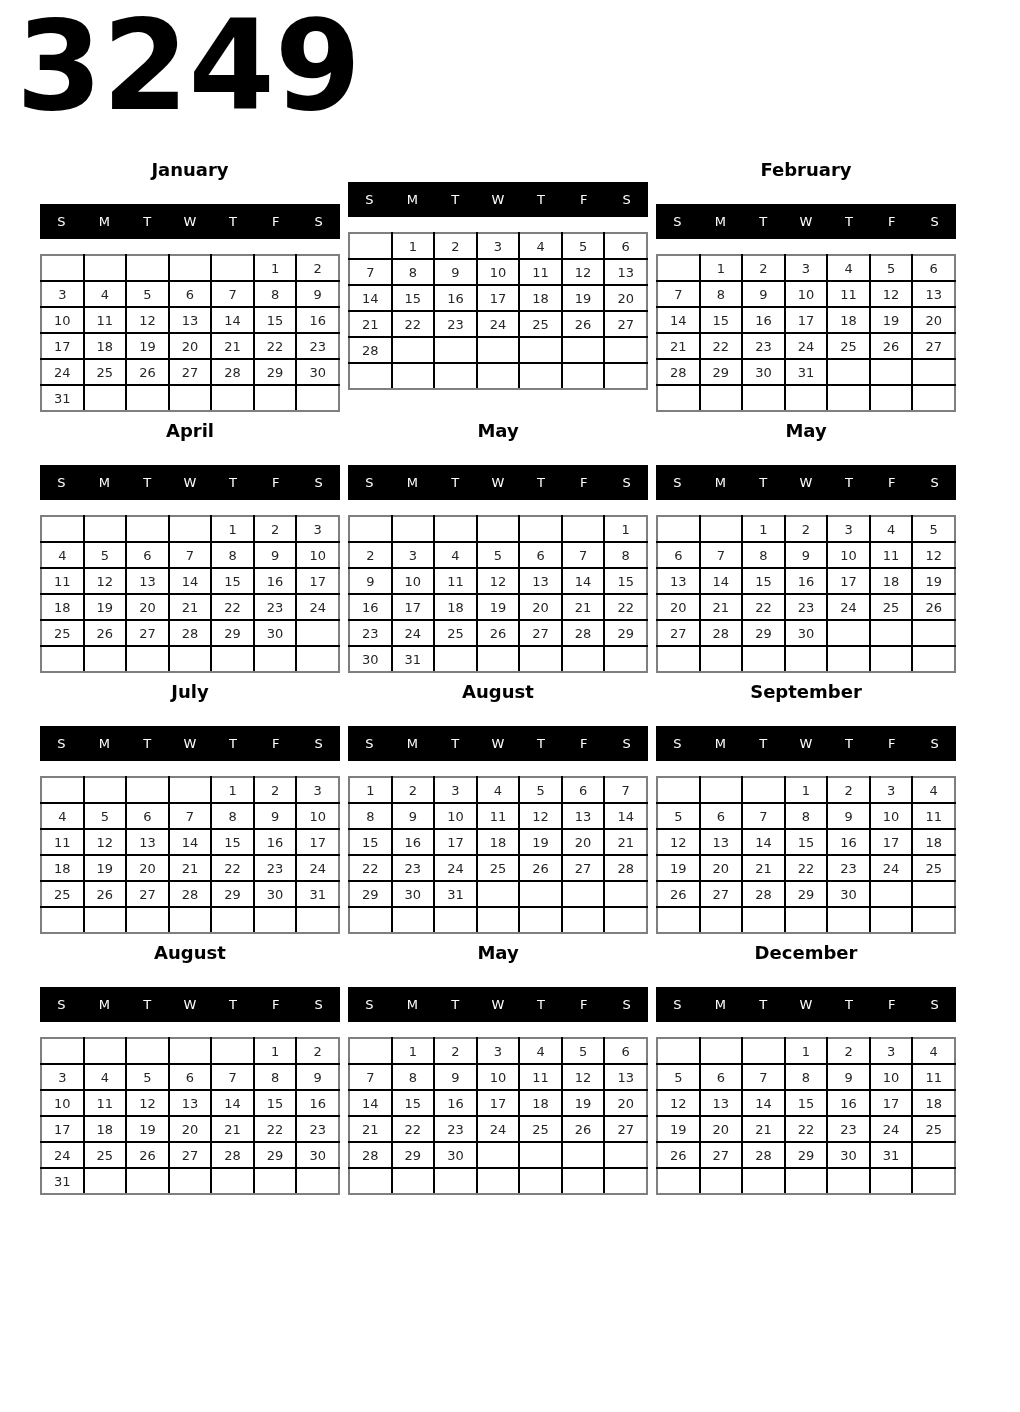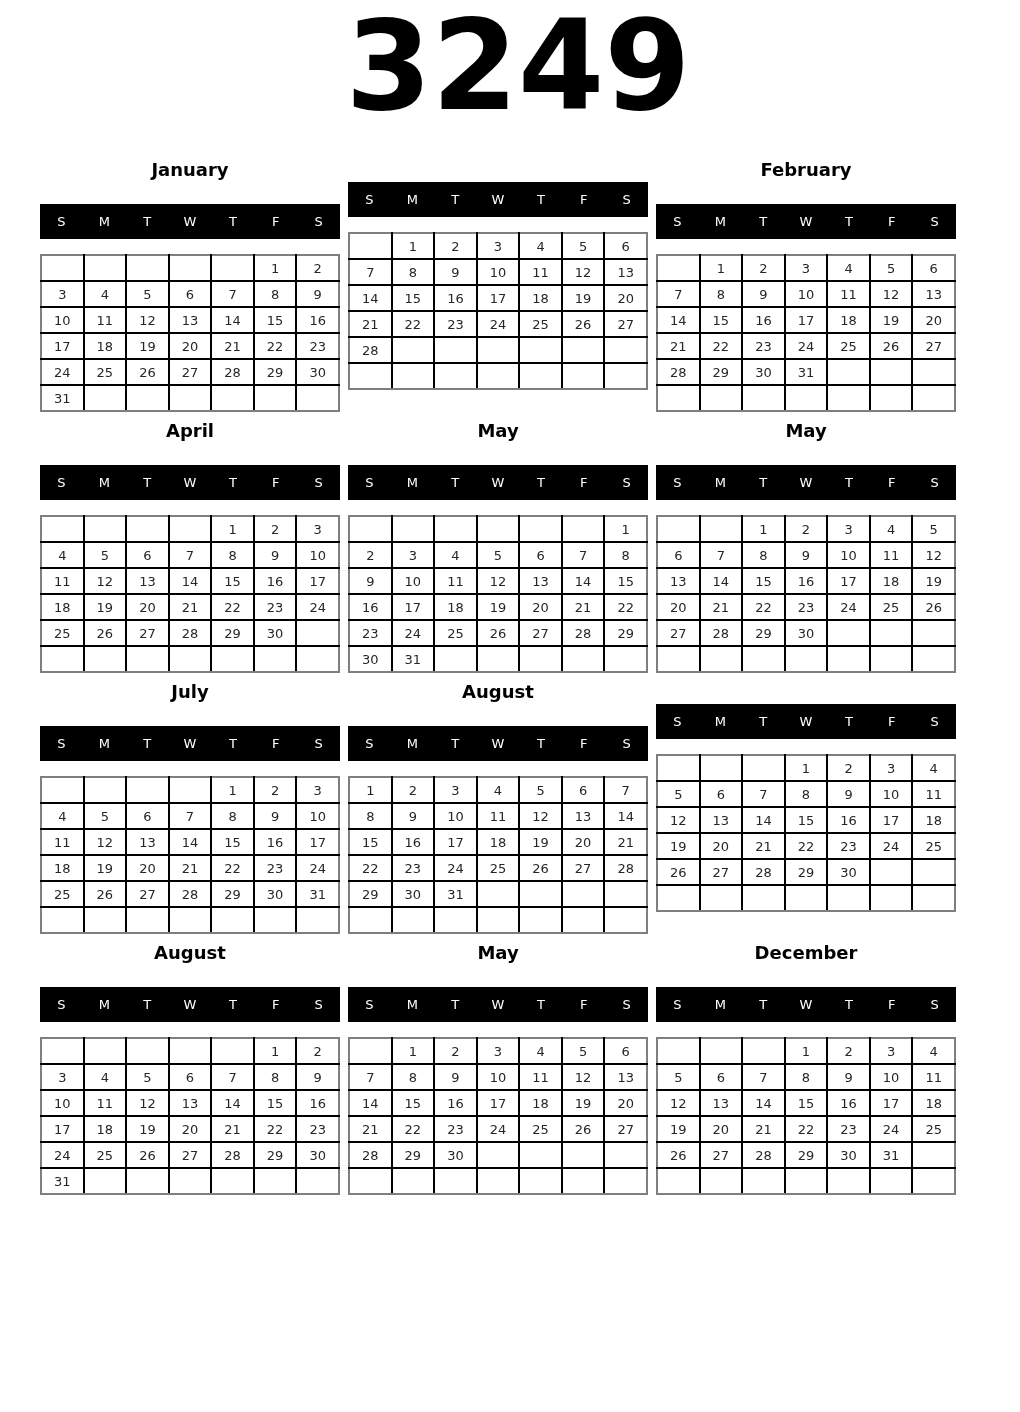--- a/index.html
+++ b/index.html
@@ -19,21 +19,21 @@
   body {
     width: 1020px;
     height: 1412px;
     overflow: hidden;
     font-family: "DejaVu Sans", "Liberation Sans", sans-serif;
   }
   .year {
     font-size: 124px;
     font-weight: bold;
     line-height: 1;
-    text-align: center;
+    text-align: left;
     color: var(--title-text);
     margin: 4px 0 0 16px;
     letter-spacing: 0px;
   }
   .months {
     display: grid;
     grid-template-columns: repeat(3, 300px);
     column-gap: 20px;
     row-gap: 13px;
     margin: 31px 0 0 40px;
@@ -650,20 +650,21 @@
               <td></td>
               <td></td>
               <td></td>
               <td></td>
             </tr>
           </tbody>
     </table>
   </div>
 
   <div class="month">
+    <div class="month-title">September</div>
     <div class="weekday-row">
           <span>S</span>
           <span>M</span>
           <span>T</span>
           <span>W</span>
           <span>T</span>
           <span>F</span>
           <span>S</span>
         </div>
     <table class="month-grid">

